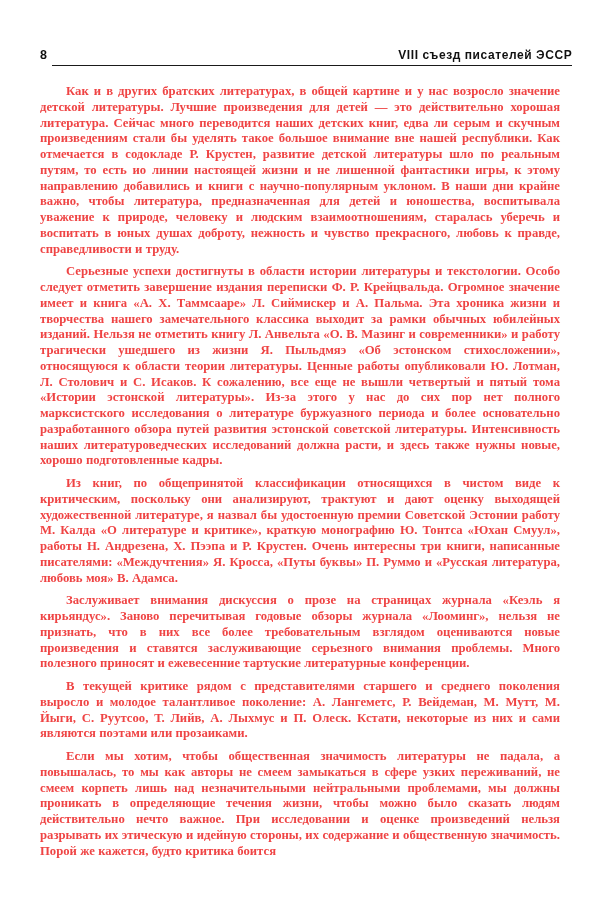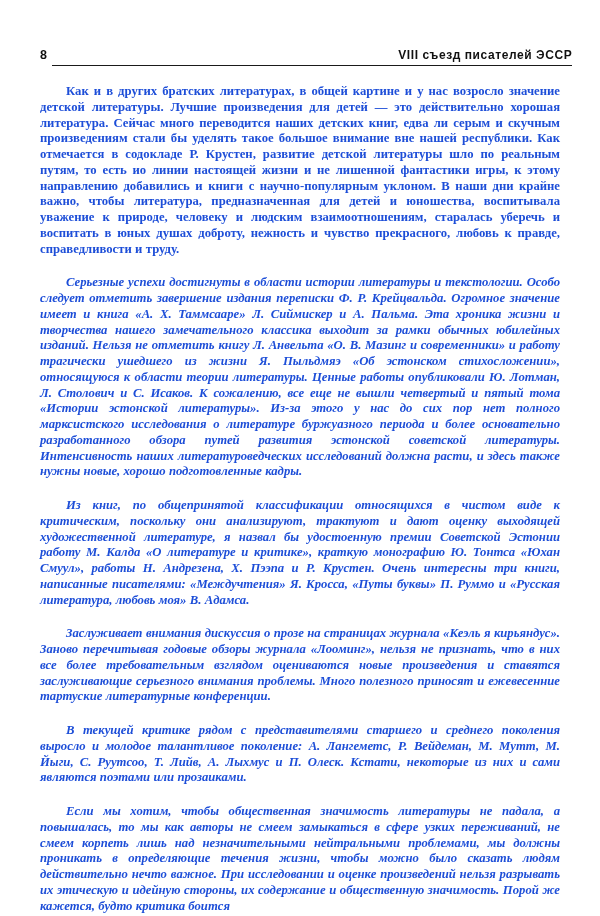--- a/index.html
+++ b/index.html
@@ -64,29 +64,28 @@
     width: 520px;
   }
   p.para {
     margin: 0;
     text-align: justify;
     text-justify: inter-word;
     font-family: "Liberation Serif", "DejaVu Serif", serif;
     font-weight: bold;
     font-size: 12.7px;
     line-height: 15.75px;
-    color: #1d4ed8;
+    color: #ef4444;
     text-indent: 26px;
     hyphens: manual;
     -webkit-hyphens: manual;
     word-spacing: 0.15px;
   }
   p.para + p.para {
-    margin-top: 18px;
-    font-style: italic;
+    margin-top: 7px;
   }
   
   p.para.truncated {
     margin-bottom: 0;
   }
 </style>
 </head>
 <body>
 
 <div class="page">

